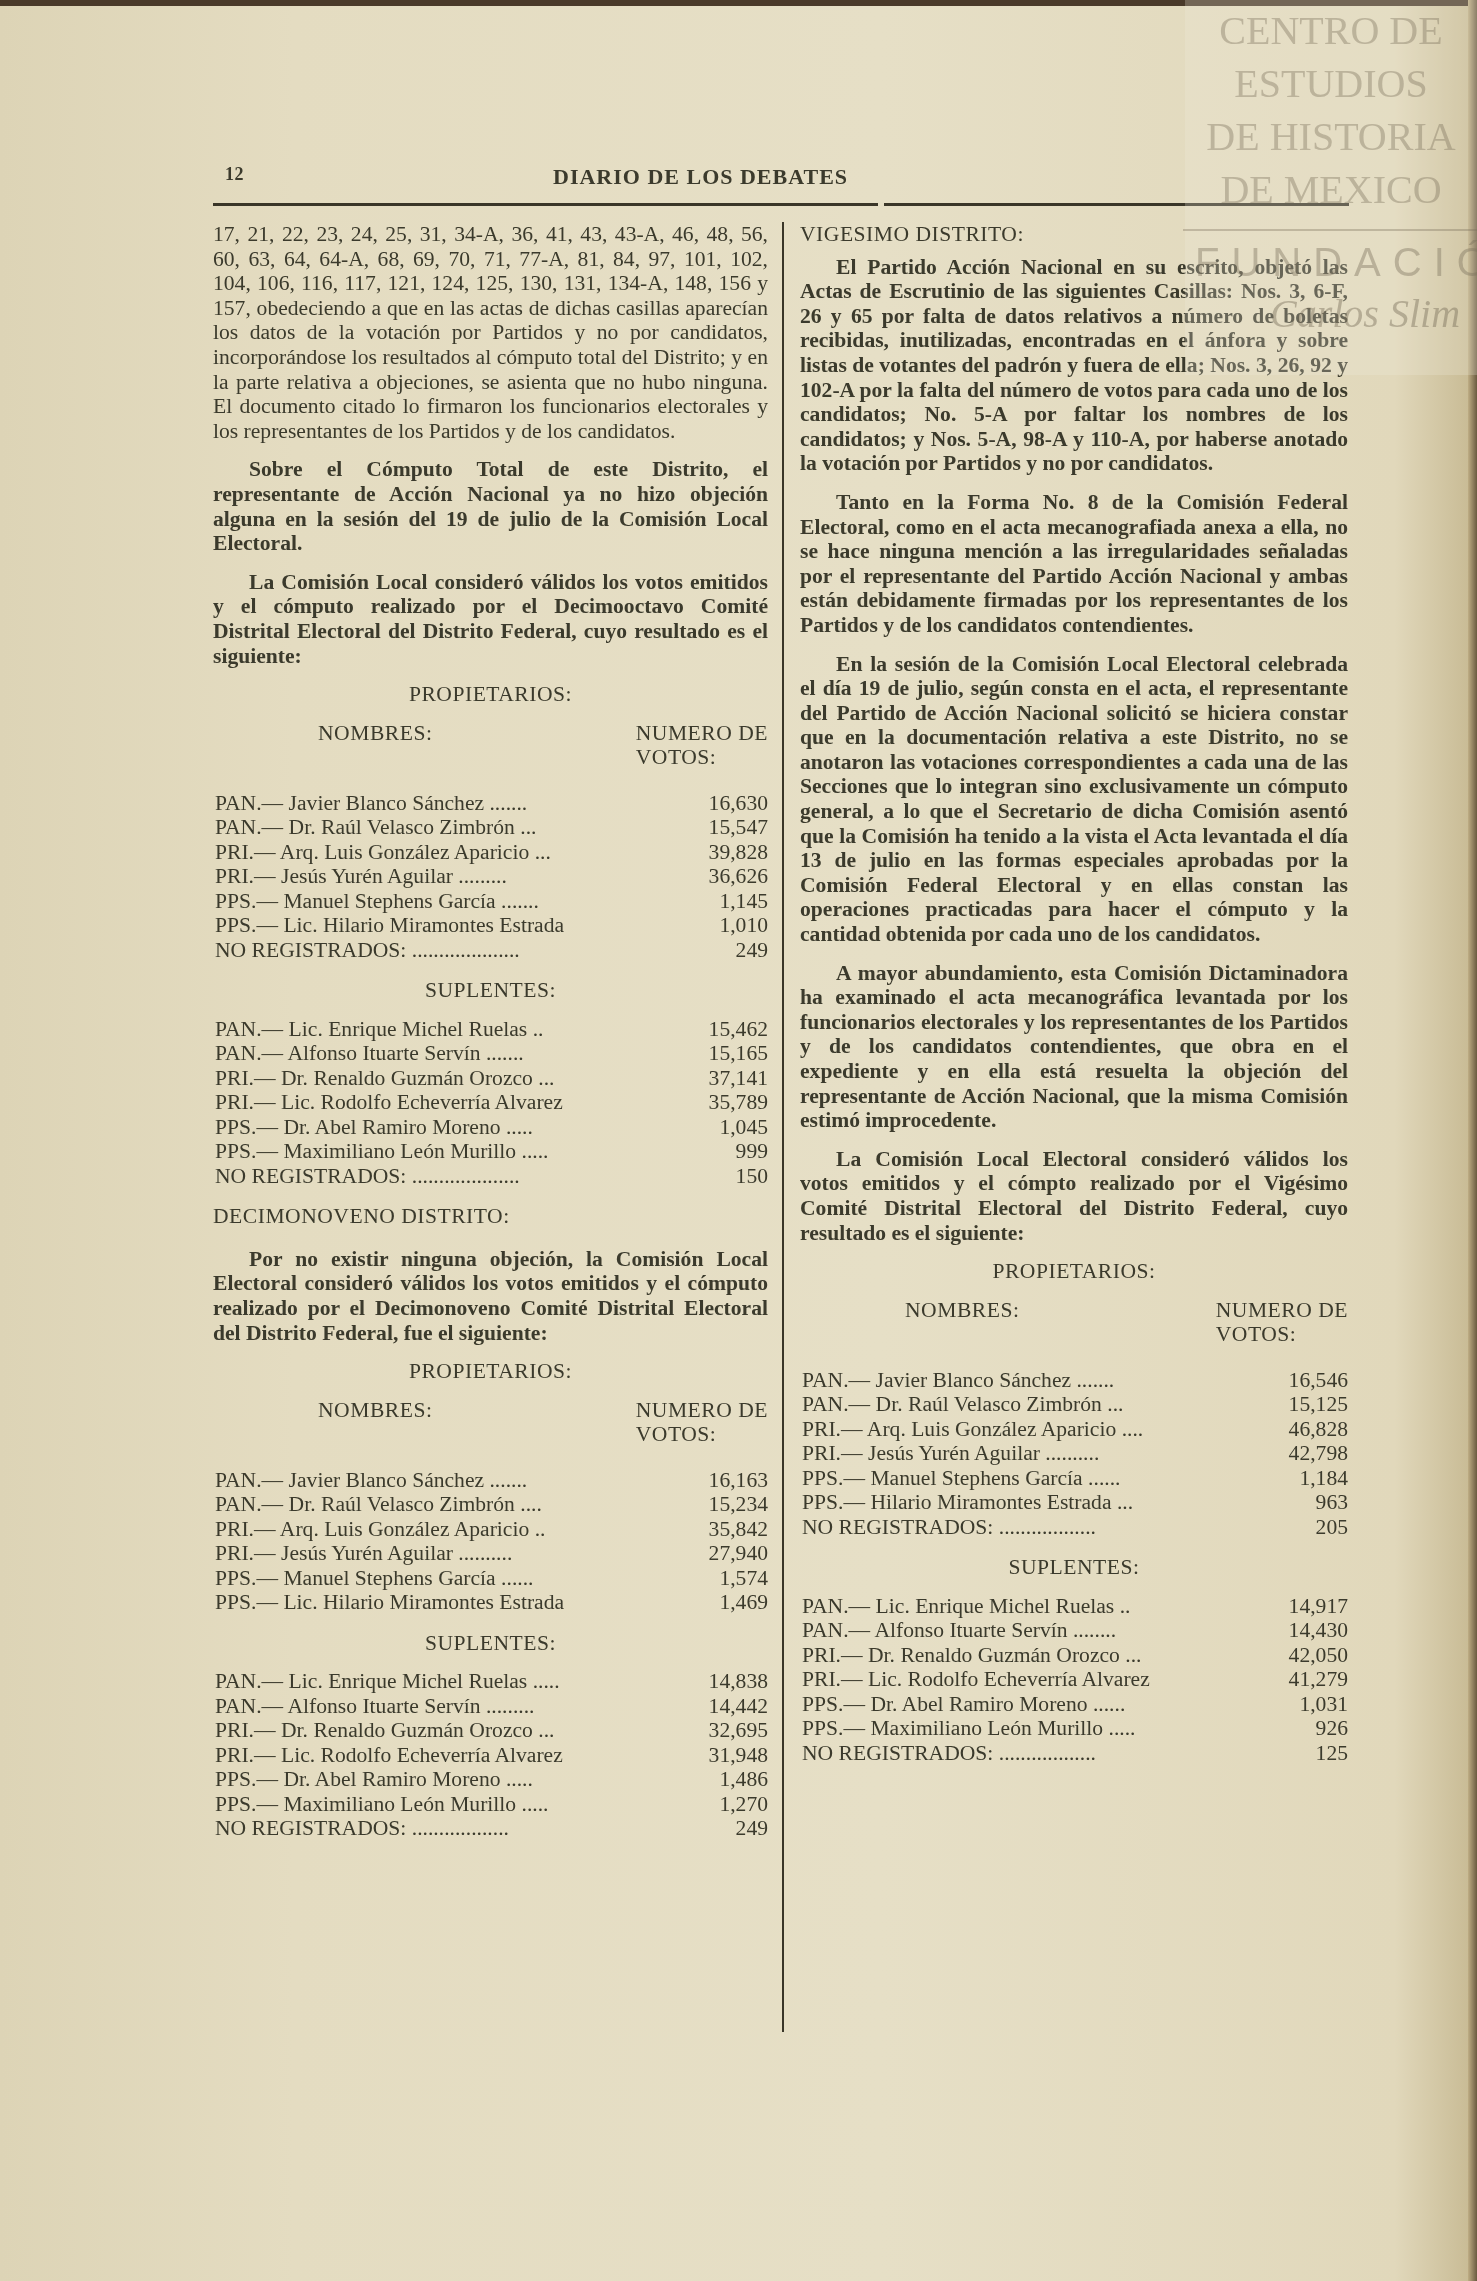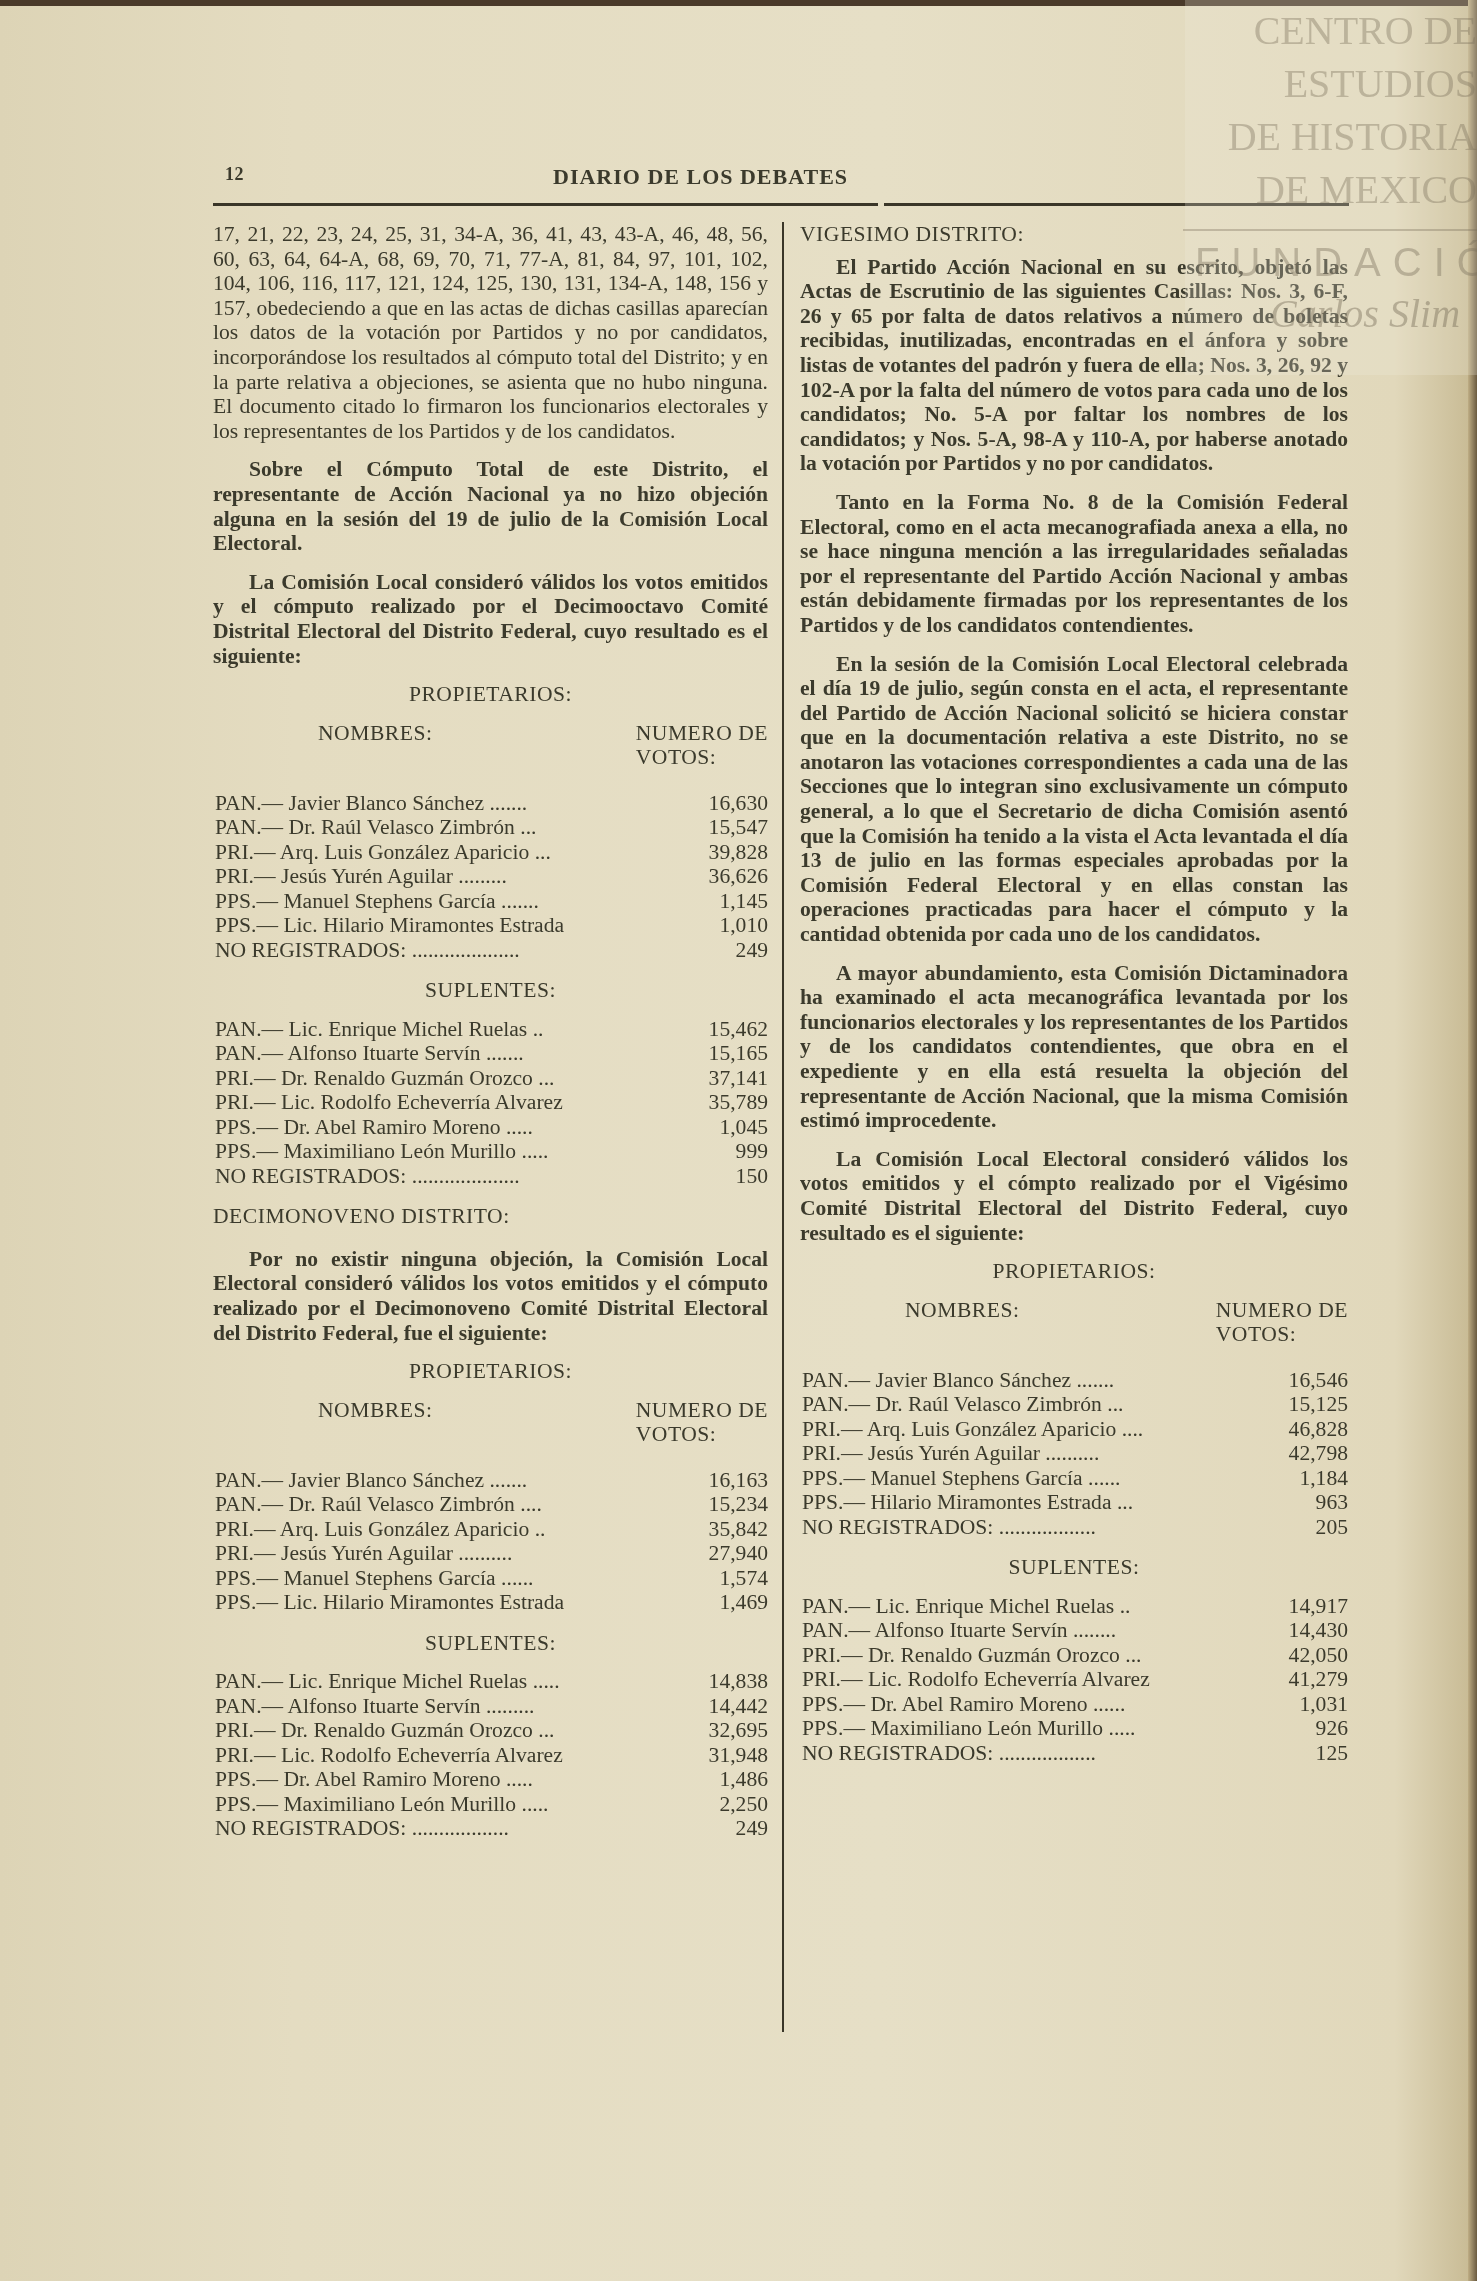--- a/index.html
+++ b/index.html
@@ -35,21 +35,21 @@
   .subhead { text-align:center; margin:4px 0 14px 0; letter-spacing:0.5px; }
   .colheads { position:relative; height:52px; margin-bottom:18px; }
   .colheads .nombres { position:absolute; left:105px; top:0; letter-spacing:0.5px; }
   .colheads .numero { position:absolute; right:0; top:0; text-align:left; letter-spacing:0.5px; }
 
   .tbl { margin:0 0 16px 2px; }
   .row { display:flex; line-height:24.5px; height:24.5px; }
   .row .name { flex:1; white-space:nowrap; overflow:hidden; }
   .row .votes { width:70px; text-align:right; }
 
-  .watermark { position:absolute; color:rgba(120,110,90,0.38); font-family:"Liberation Serif", serif; text-align:right; }
+  .watermark { position:absolute; color:rgba(120,110,90,0.38); font-family:"Liberation Serif", serif; text-align:center; }
   .wm-box { position:absolute; left:1185px; top:0; width:292px; height:375px; background:rgba(240,235,220,0.25); }
   .wm-line { position:absolute; left:1183px; top:229px; width:294px; height:2px; background:rgba(120,110,90,0.35); }
   .wm-fund { position:absolute; left:1195px; top:240px; font-family:"Liberation Sans", sans-serif; font-size:40px; letter-spacing:12px; color:rgba(120,110,90,0.4); }
   .wm-sig { position:absolute; left:1365px; top:290px; font-family:"Liberation Serif", serif; font-style:italic; font-size:48px; color:rgba(110,100,80,0.4);text-align:right; }
 </style>
 </head>
 <body>
 
 <div class="topstrip"></div>
 <div class="page"></div>
@@ -188,21 +188,21 @@
       <div class="row">
         <span class="name">PRI.— Lic. Rodolfo Echeverría Alvarez</span>
         <span class="votes">31,948</span>
       </div>
       <div class="row">
         <span class="name">PPS.— Dr. Abel Ramiro Moreno .....</span>
         <span class="votes">1,486</span>
       </div>
       <div class="row">
         <span class="name">PPS.— Maximiliano León Murillo .....</span>
-        <span class="votes">2,250</span>
+        <span class="votes">1,270</span>
       </div>
       <div class="row">
         <span class="name">NO REGISTRADOS: ..................</span>
         <span class="votes">249</span>
       </div>
     </div>
 </div>
 
 <div class="col right">
   <div class="heading" style="margin-bottom:8px;">VIGESIMO DISTRITO:</div>

